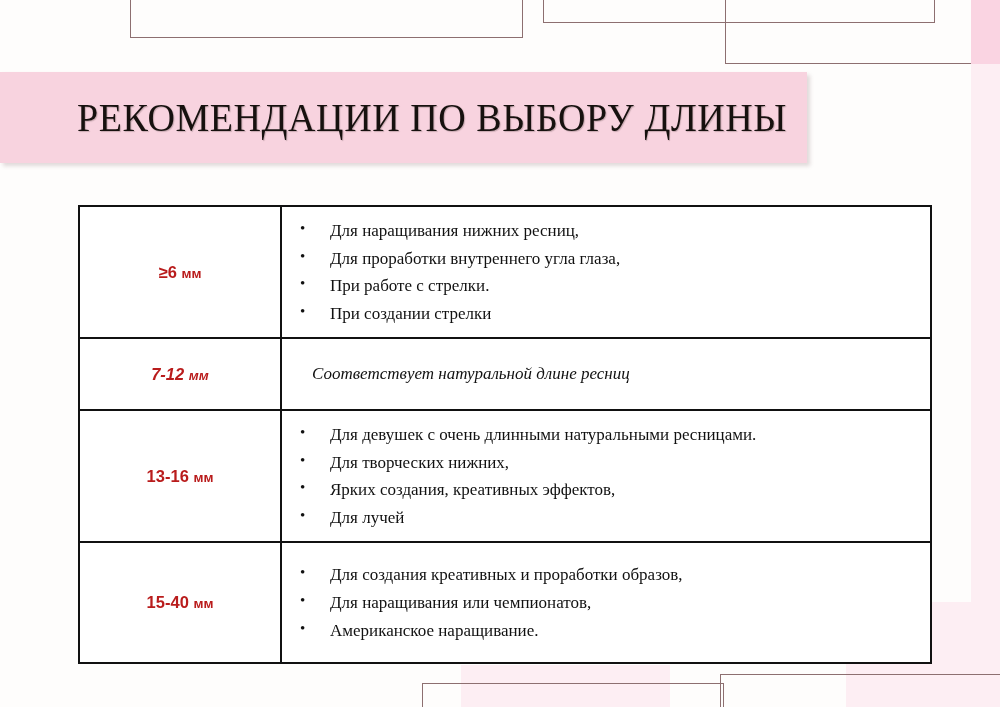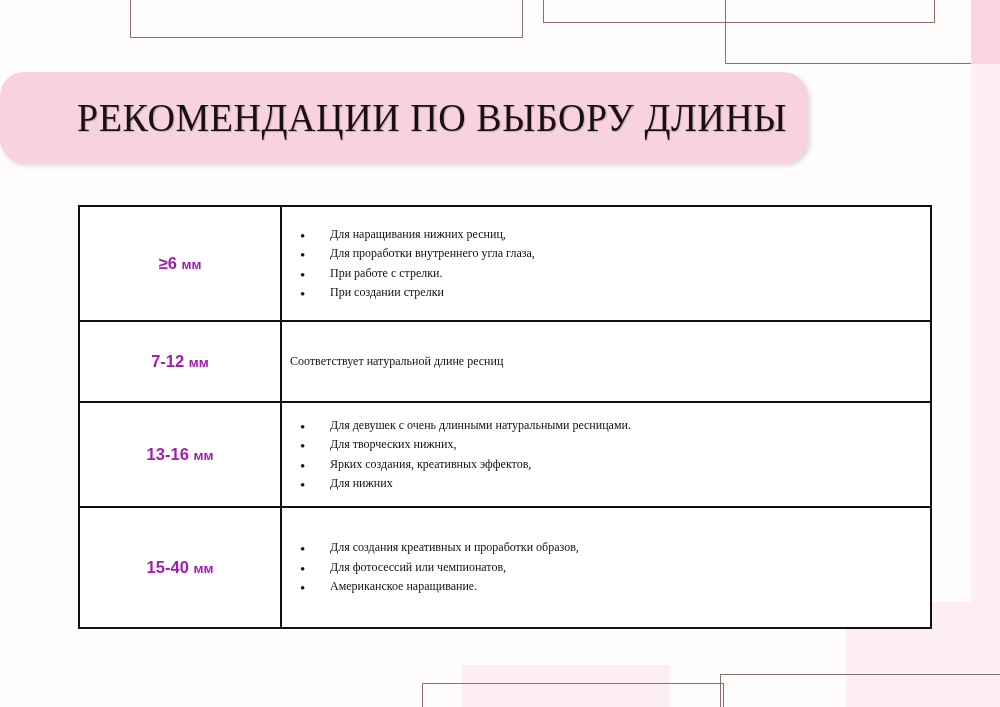--- a/index.html
+++ b/index.html
@@ -102,21 +102,20 @@
   #title-banner {
     position: absolute;
     left: 0;
     top: 72px;
     width: 807px;
     height: 91px;
     background: #f8d3df;
     box-shadow: 3px 3px 4px rgba(120, 90, 95, 0.22);
     display: flex;
     align-items: center;
-    border-radius: 24px;
   }
   #title-text {
     margin-left: 77px;
     font-family: "Liberation Serif", serif;
     font-size: 40px;
     letter-spacing: 0.6px;
     color: #17110f;
     white-space: nowrap;
     transform: scaleX(0.95);
     transform-origin: left center;
@@ -137,34 +136,34 @@
     border: 2px solid #111111;
     vertical-align: middle;
     background: #ffffff;
   }
   td.range-cell {
     width: 188px;
     text-align: center;
     font-family: "Liberation Sans", sans-serif;
     font-weight: bold;
     font-size: 16.5px;
-    color: #a21caf;
+    color: #b91c1c;
     padding: 4px 6px;
   }
   td.range-cell .unit {
     font-size: 13.5px;
   }
   td.detail-cell {
     padding: 10px 8px 10px 10px;
     font-family: "Liberation Serif", serif;
-    font-size: 12px;
+    font-size: 17px;
     color: #111111;
   }
   td.detail-cell.plain {
-    padding-left: 8px;
+    padding-left: 30px;
   }
   ul.detail-list {
     list-style: none;
     margin: 0;
     padding: 0;
   }
   ul.detail-list li {
     position: relative;
     padding-left: 38px;
     line-height: 1.62;
@@ -172,21 +171,21 @@
   }
   ul.detail-list li::before {
     content: "\2022";
     position: absolute;
     left: 8px;
     top: -1px;
     font-size: 15px;
     color: #111111;
   }
   .row-h1 { height: 115px; }
-  .row-h2 { height: 81px;  }
+  .row-h2 { height: 72px; font-style: italic;  }
   .row-h3 { height: 105px; }
   .row-h4 { height: 121px; }
   .plain-text { white-space: nowrap; }
 </style>
 </head>
 <body>
 
 <div id="slide">
 
   <div id="deco-tl" class="deco deco-line-rect"></div>
@@ -234,34 +233,34 @@
       <tr class="row-h3">
         <td class="range-cell">
           <span>13-16</span>
           <span class="unit">мм</span>
         </td>
         <td class="detail-cell">
           <ul class="detail-list">
             <li>Для девушек с очень длинными натуральными ресницами.</li>
             <li>Для творческих нижних,</li>
             <li>Ярких создания, креативных эффектов,</li>
-            <li>Для нижних</li>
+            <li>Для лучей</li>
           </ul>
         </td>
       </tr>
 
       <tr class="row-h4">
         <td class="range-cell">
           <span>15-40</span>
           <span class="unit">мм</span>
         </td>
         <td class="detail-cell">
           <ul class="detail-list">
             <li>Для создания креативных и проработки образов,</li>
-            <li>Для фотосессий или чемпионатов,</li>
+            <li>Для наращивания или чемпионатов,</li>
             <li>Американское наращивание.</li>
           </ul>
         </td>
       </tr>
 
     </tbody>
   </table>
 
 </div>
 

